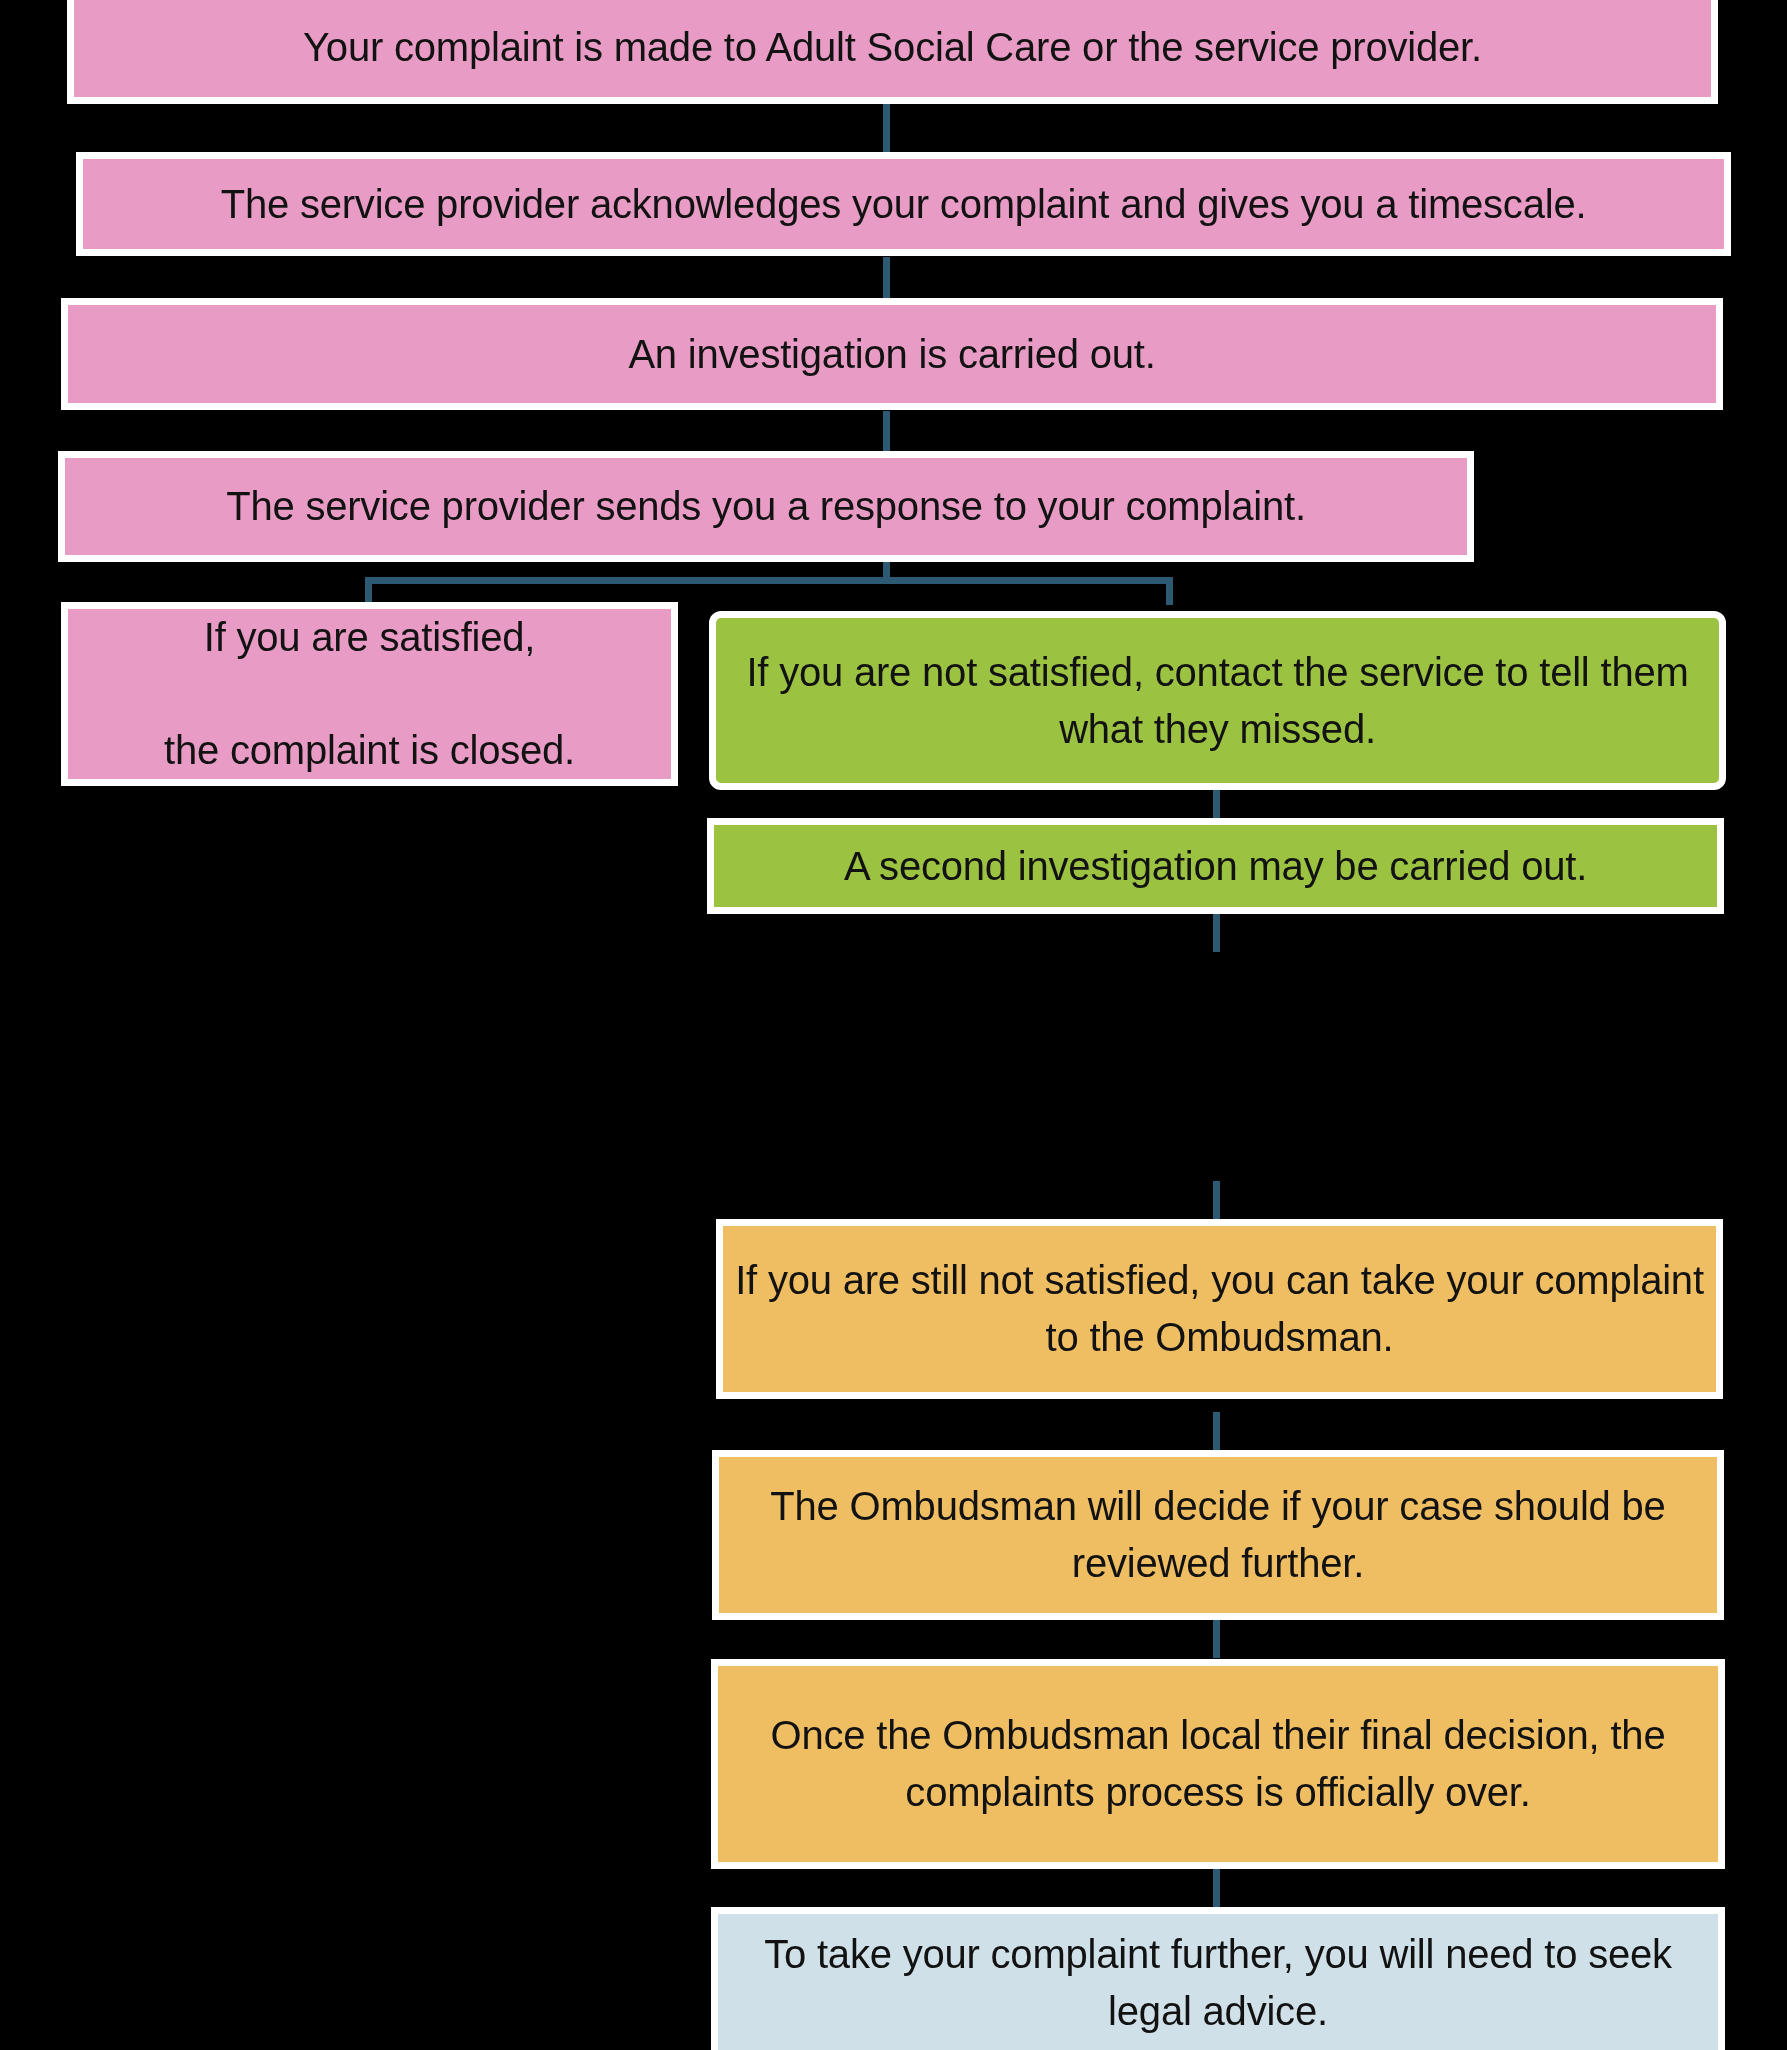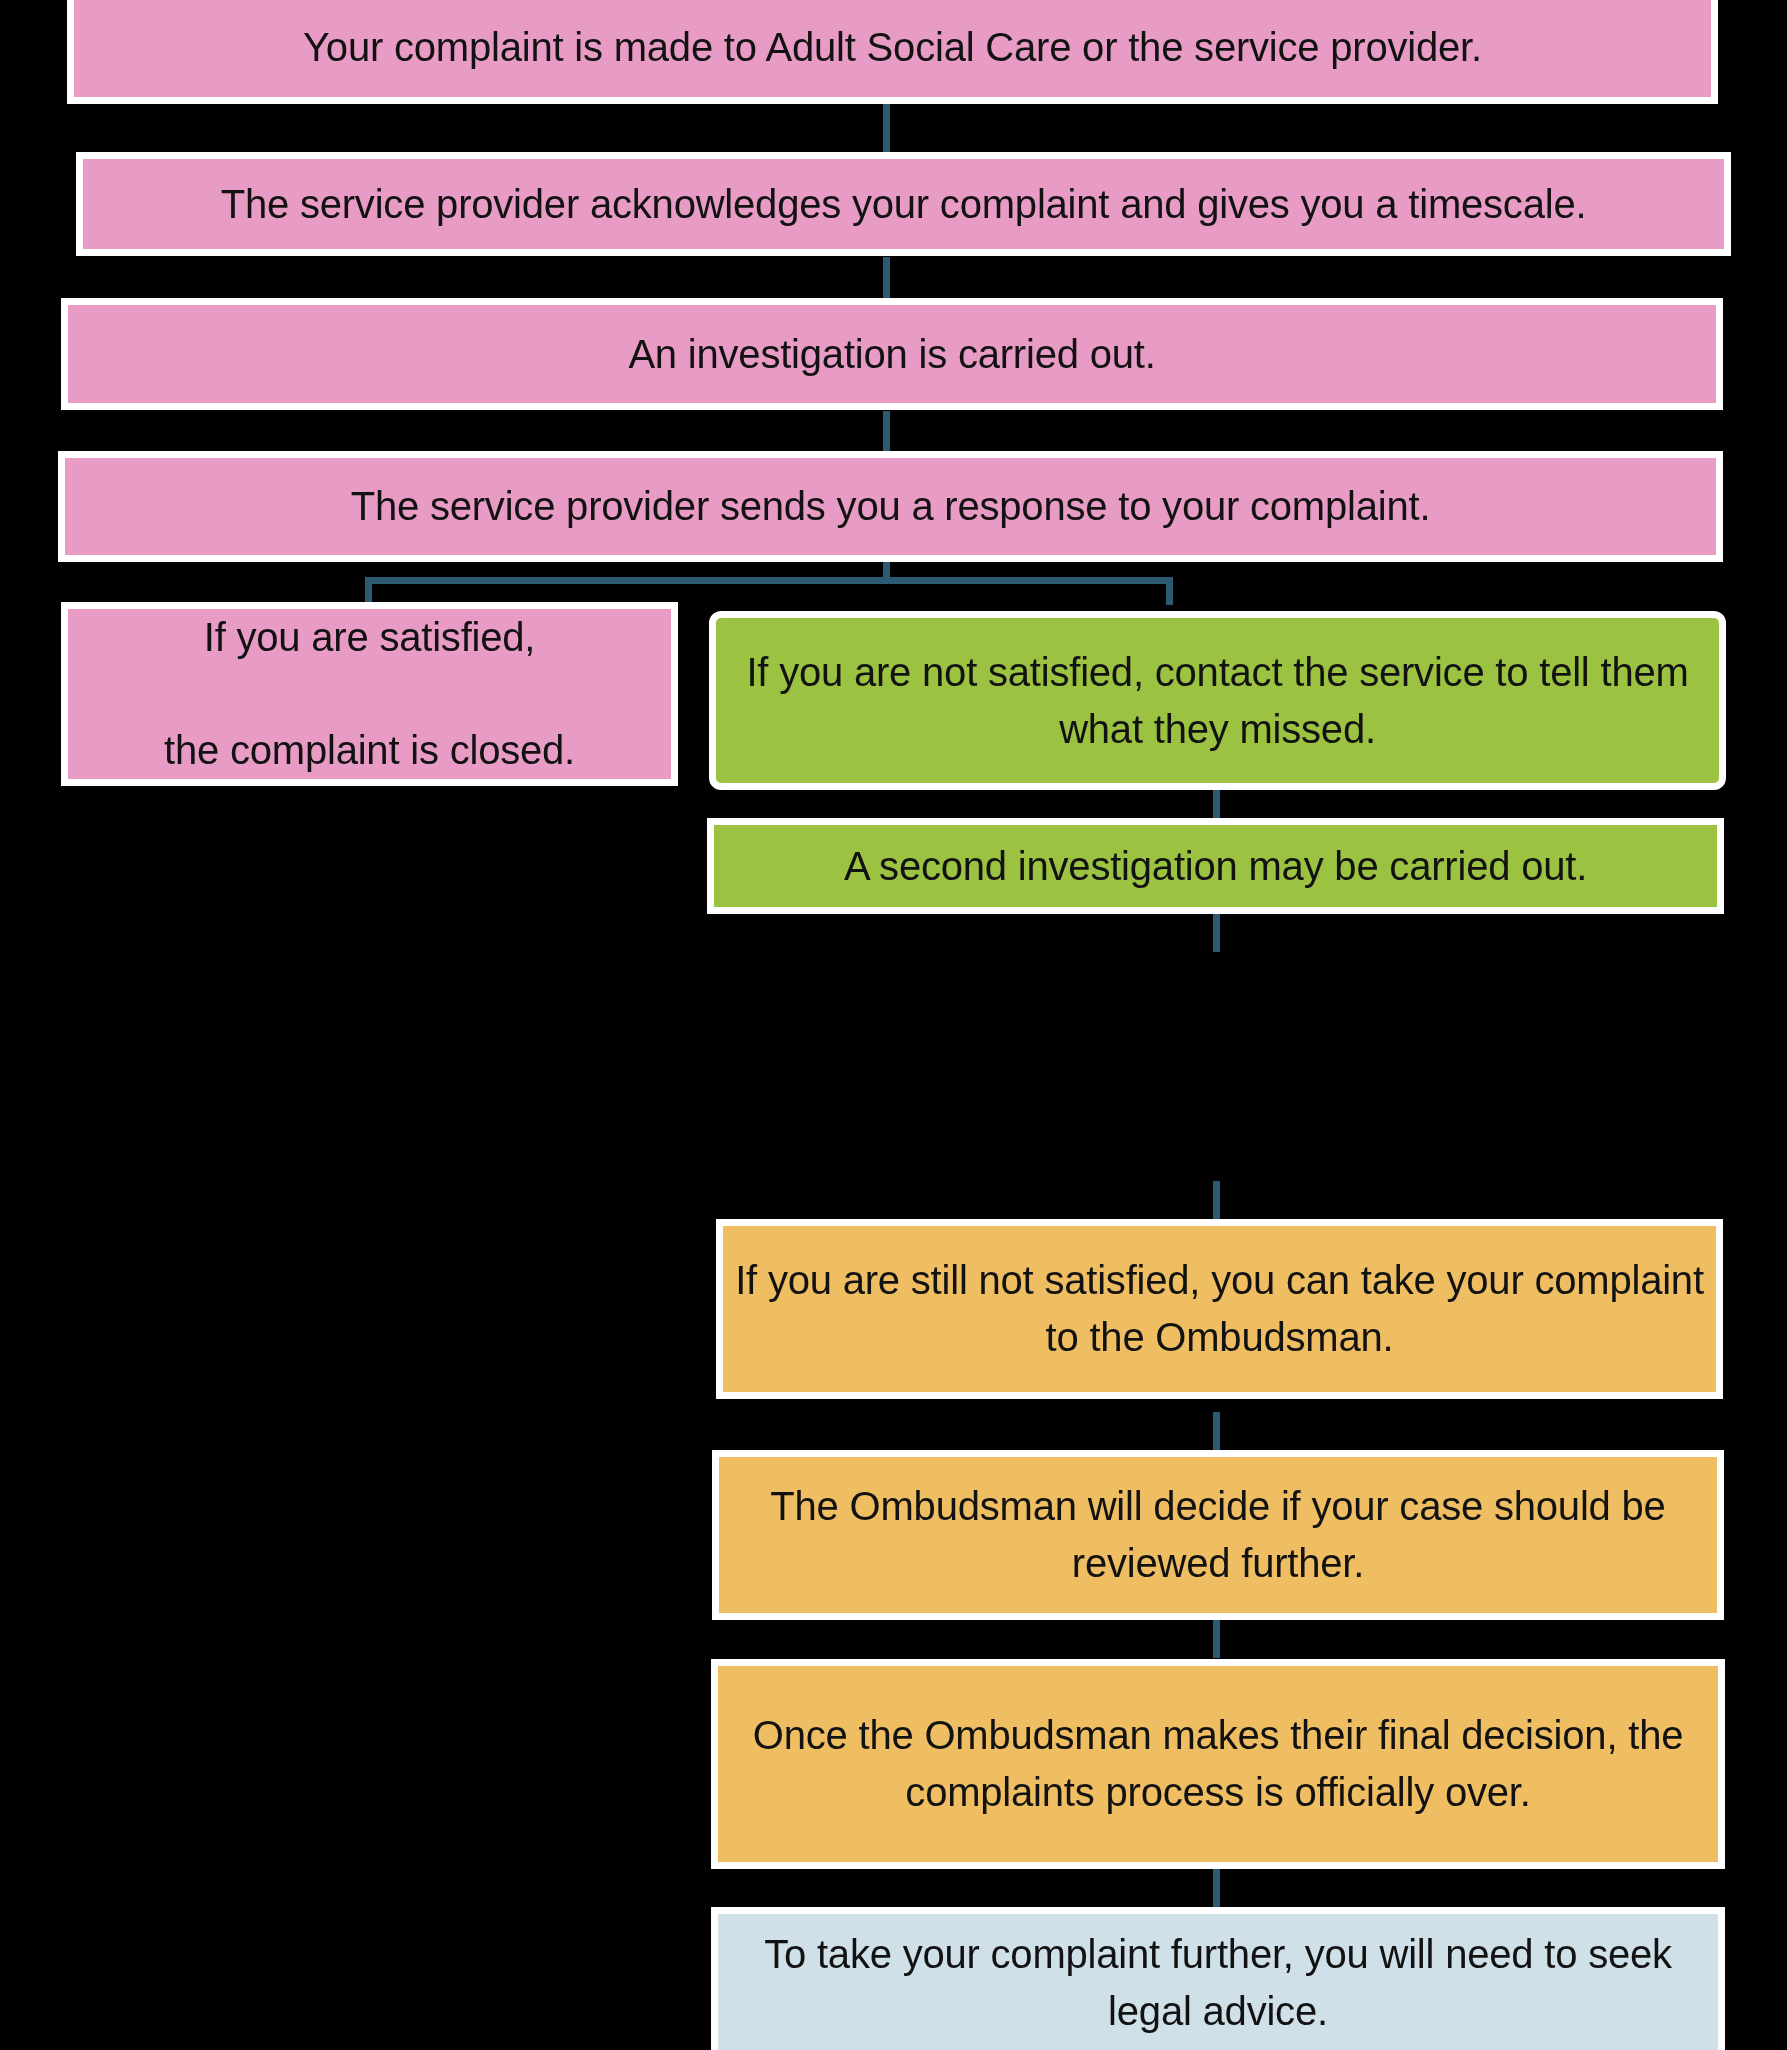--- a/index.html
+++ b/index.html
@@ -83,21 +83,21 @@
   </div>
 
   <div class="node pink" style="left:76px; top:152px; width:1655px; height:104px;">
     <span class="node-text">The service provider acknowledges your complaint and gives you a timescale.</span>
   </div>
 
   <div class="node pink" style="left:61px; top:298px; width:1662px; height:112px;">
     <span class="node-text">An investigation is carried out.</span>
   </div>
 
-  <div class="node pink" style="left:58px; top:451px; width:1665px; height:111px;">
+  <div class="node pink" style="left:58px; top:451px; width:1416px; height:111px;">
     <span class="node-text">The service provider sends you a response to your complaint.</span>
   </div>
 
   <div class="node pink" style="left:61px; top:602px; width:617px; height:184px;">
     <span class="node-text">If you are satisfied,
 
 the complaint is closed.</span>
   </div>
 
   <div class="node green" style="left:709px; top:611px; width:1017px; height:179px;border-radius:12px;">
@@ -111,21 +111,21 @@
 
   <div class="node amber" style="left:716px; top:1219px; width:1007px; height:180px;">
     <span class="node-text">If you are still not satisfied, you can take your complaint to the Ombudsman.</span>
   </div>
 
   <div class="node amber" style="left:712px; top:1450px; width:1012px; height:170px;">
     <span class="node-text">The Ombudsman will decide if your case should be reviewed further.</span>
   </div>
 
   <div class="node amber" style="left:711px; top:1659px; width:1014px; height:210px;">
-    <span class="node-text">Once the Ombudsman makes their final decision, the complaints process is officially over.</span>
+    <span class="node-text">Once the Ombudsman local their final decision, the complaints process is officially over.</span>
   </div>
 
   <div class="node blue" style="left:711px; top:1907px; width:1014px; height:152px;">
     <span class="node-text">To take your complaint further, you will need to seek legal advice.</span>
   </div>
 
 </div>
 
 
 </body></html>

